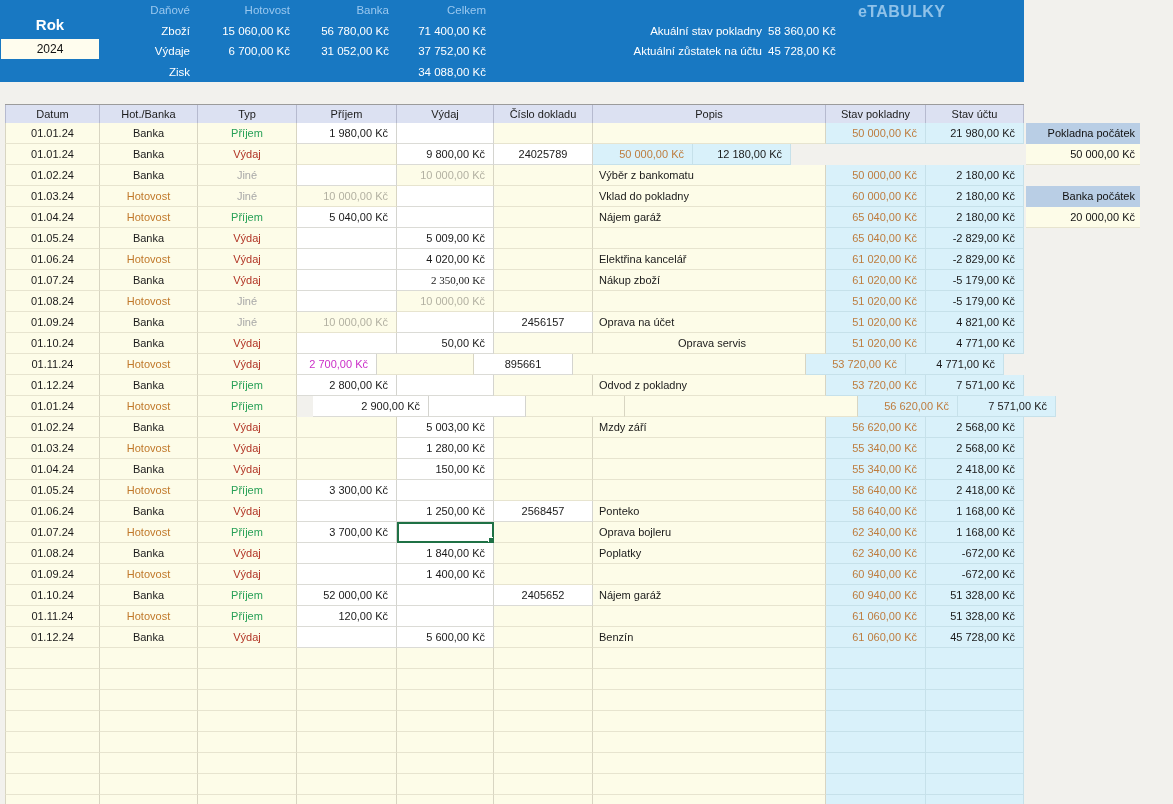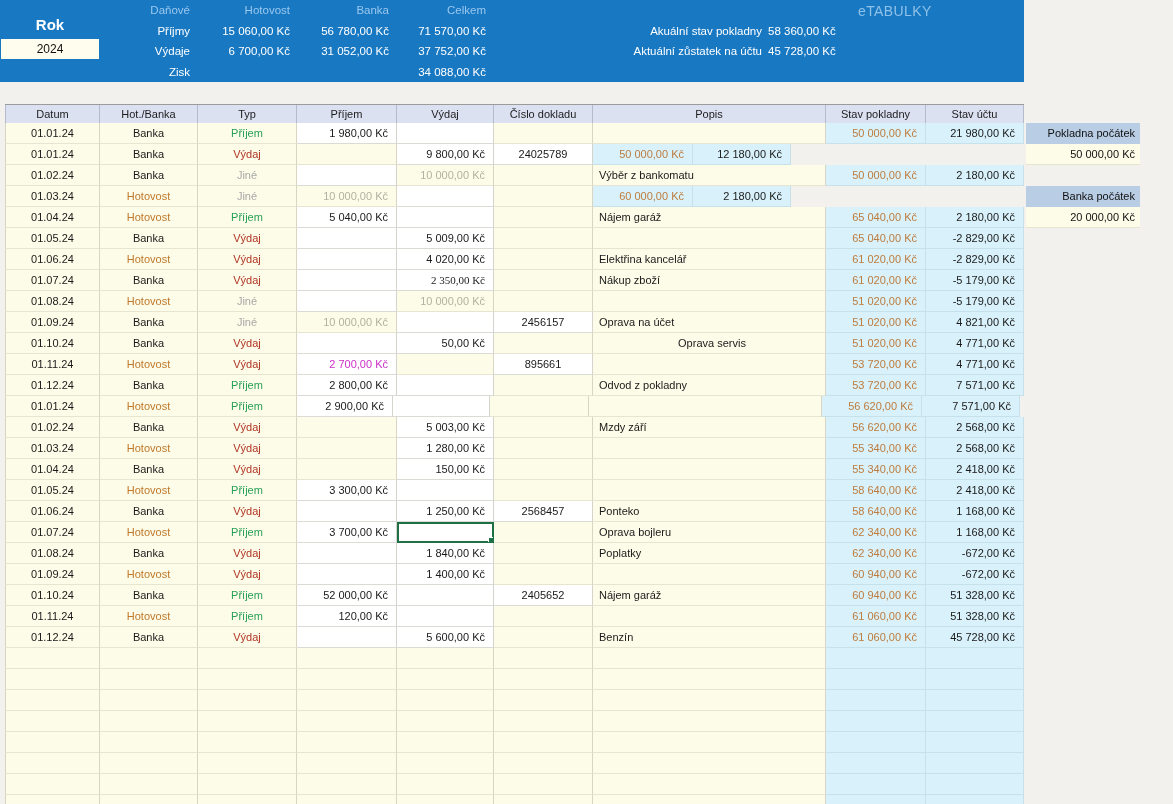--- a/index.html
+++ b/index.html
@@ -13,21 +13,21 @@
   .rok-cell{position:absolute;left:1px;top:39px;width:98px;height:20px;background:#fffdee;
             color:#111;font-size:12px;text-align:center;line-height:20px;cursor:cell;}
   .summary{position:absolute;left:100px;top:0;display:grid;
            grid-template-columns:96px 100px 99px 97px;grid-auto-rows:20.5px;}
   .summary .scell{text-align:right;padding-right:6px;font-size:11.5px;line-height:20.5px;color:#ffffff;}
   .summary .shead{color:#9ac8ef;}
   .status{position:absolute;left:520px;top:20.5px;display:grid;
           grid-template-columns:248px 76px;grid-auto-rows:20.5px;font-size:11.5px;color:#ffffff;}
   .status .lbl{text-align:right;padding-right:6px;line-height:20.5px;}
   .status .val{padding-right:4px;line-height:20.5px;}
-  .brand{position:absolute;left:858px;top:3px;font-size:14px;color:#8fc2e9;letter-spacing:.4px;}
+  .brand{position:absolute;left:858px;top:3px;font-size:16px;color:#8fc2e9;letter-spacing:.4px;font-weight:bold;}
 
   
   .thead{position:absolute;left:5px;top:104px;height:18px;width:1019px;display:flex;
          background:#dce1f2;border-top:1px solid #9b9b9b;border-bottom:1px solid #3c3c3c;box-sizing:content-box;}
   .hc{box-sizing:border-box;font-size:11px;line-height:18px;text-align:center;color:#1c1c1c;
       border-right:1px solid #b6bacf;white-space:nowrap;overflow:hidden;cursor:cell;}
   .hc:first-child{border-left:1px solid #b6bacf;}
 
   .tbody{position:absolute;left:0;top:123px;width:1173px;}
   .trow{position:absolute;left:5px;height:21px;display:flex;}
@@ -66,24 +66,24 @@
   <div class="blue-panel">
     <div class="rok-label">Rok</div>
     <div class="rok-cell">2024</div>
 
     <div class="summary">
       <div class="scell shead">Daňové</div>
       <div class="scell shead">Hotovost</div>
       <div class="scell shead">Banka</div>
       <div class="scell shead">Celkem</div>
 
-      <div class="scell">Příjmy</div>
+      <div class="scell">Zboží</div>
       <div class="scell">15 060,00 Kč</div>
       <div class="scell">56 780,00 Kč</div>
-      <div class="scell">71 570,00 Kč</div>
+      <div class="scell">71 400,00 Kč</div>
 
       <div class="scell">Výdaje</div>
       <div class="scell">6 700,00 Kč</div>
       <div class="scell">31 052,00 Kč</div>
       <div class="scell">37 752,00 Kč</div>
 
       <div class="scell">Zisk</div>
       <div class="scell"></div>
       <div class="scell"></div>
       <div class="scell">34 088,00 Kč</div>
@@ -144,20 +144,21 @@
         <div class="cell al-r bg-blue c-pokl" style="width: 100px;">50 000,00 Kč</div>
         <div class="cell al-r bg-blue" style="width: 98px;">2 180,00 Kč</div>
       </div>
       <div class="trow" style="top: 63px;">
         <div class="cell al-c bg-cream" style="width: 95px;">01.03.24</div>
         <div class="cell al-c bg-cream c-hot" style="width: 98px;">Hotovost</div>
         <div class="cell al-c bg-cream c-gray" style="width: 99px;">Jiné</div>
         <div class="cell al-r bg-cream c-grayval" style="width: 100px;">10 000,00 Kč</div>
         <div class="cell al-r bg-white" style="width: 97px;"></div>
         <div class="cell al-c bg-cream" style="width: 99px;"></div>
+        <div class="cell al-l bg-cream" style="width: 233px;">Vklad do pokladny</div>
         <div class="cell al-r bg-blue c-pokl" style="width: 100px;">60 000,00 Kč</div>
         <div class="cell al-r bg-blue" style="width: 98px;">2 180,00 Kč</div>
       </div>
       <div class="trow" style="top: 84px;">
         <div class="cell al-c bg-cream" style="width: 95px;">01.04.24</div>
         <div class="cell al-c bg-cream c-hot" style="width: 98px;">Hotovost</div>
         <div class="cell al-c bg-cream c-green" style="width: 99px;">Příjem</div>
         <div class="cell al-r bg-white" style="width: 100px;">5 040,00 Kč</div>
         <div class="cell al-r bg-white" style="width: 97px;"></div>
         <div class="cell al-c bg-cream" style="width: 99px;"></div>
@@ -228,21 +229,21 @@
         <div class="cell al-r bg-white" style="width: 97px;">50,00 Kč</div>
         <div class="cell al-c bg-cream" style="width: 99px;"></div>
         <div class="cell al-l bg-cream" style="width: 233px; text-align: center;">Oprava servis</div>
         <div class="cell al-r bg-blue c-pokl" style="width: 100px;">51 020,00 Kč</div>
         <div class="cell al-r bg-blue" style="width: 98px;">4 771,00 Kč</div>
       </div>
       <div class="trow" style="top: 231px;">
         <div class="cell al-c bg-cream" style="width: 95px;">01.11.24</div>
         <div class="cell al-c bg-cream c-hot" style="width: 98px;">Hotovost</div>
         <div class="cell al-c bg-cream c-red" style="width: 99px;">Výdaj</div>
-        <div class="cell al-r bg-white c-magenta" style="width: 100px;">2 700,00 Kč</div>
+        <div class="cell al-r bg-white c-magenta" style="width: 80px;">2 700,00 Kč</div>
         <div class="cell al-r bg-cream" style="width: 97px;"></div>
         <div class="cell al-c bg-white" style="width: 99px;">895661</div>
         <div class="cell al-l bg-cream" style="width: 233px;"></div>
         <div class="cell al-r bg-blue c-pokl" style="width: 100px;">53 720,00 Kč</div>
         <div class="cell al-r bg-blue" style="width: 98px;">4 771,00 Kč</div>
       </div>
       <div class="trow" style="top: 252px;">
         <div class="cell al-c bg-cream" style="width: 95px;">01.12.24</div>
         <div class="cell al-c bg-cream" style="width: 98px;">Banka</div>
         <div class="cell al-c bg-cream c-green" style="width: 99px;">Příjem</div>
@@ -250,21 +251,21 @@
         <div class="cell al-r bg-white" style="width: 97px;"></div>
         <div class="cell al-c bg-cream" style="width: 99px;"></div>
         <div class="cell al-l bg-cream" style="width: 233px;">Odvod z pokladny</div>
         <div class="cell al-r bg-blue c-pokl" style="width: 100px;">53 720,00 Kč</div>
         <div class="cell al-r bg-blue" style="width: 98px;">7 571,00 Kč</div>
       </div>
       <div class="trow" style="top: 273px;">
         <div class="cell al-c bg-cream" style="width: 95px;">01.01.24</div>
         <div class="cell al-c bg-cream c-hot" style="width: 98px;">Hotovost</div>
         <div class="cell al-c bg-cream c-green" style="width: 99px;">Příjem</div>
-        <div class="cell al-r bg-white" style="width: 96px;">2 900,00 Kč</div>
+        <div class="cell al-r bg-white" style="width: 116px; margin-left: 16px;">2 900,00 Kč</div>
         <div class="cell al-r bg-white" style="width: 97px;"></div>
         <div class="cell al-c bg-cream" style="width: 99px;"></div>
         <div class="cell al-l bg-cream" style="width: 233px;"></div>
         <div class="cell al-r bg-blue c-pokl" style="width: 100px;">56 620,00 Kč</div>
         <div class="cell al-r bg-blue" style="width: 98px;">7 571,00 Kč</div>
       </div>
       <div class="trow" style="top: 294px;">
         <div class="cell al-c bg-cream" style="width: 95px;">01.02.24</div>
         <div class="cell al-c bg-cream" style="width: 98px;">Banka</div>
         <div class="cell al-c bg-cream c-red" style="width: 99px;">Výdaj</div>

